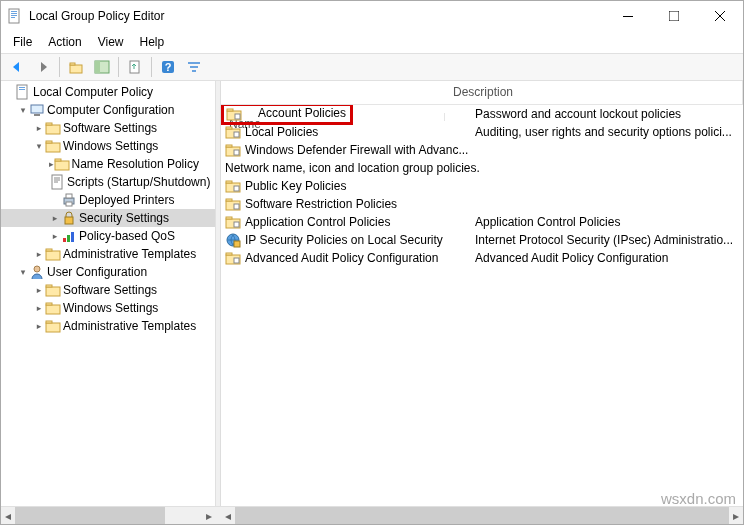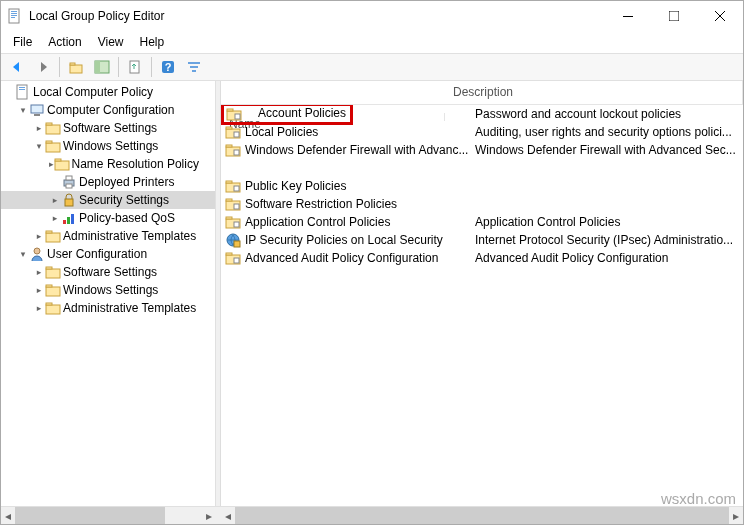--- a/index.html
+++ b/index.html
@@ -172,20 +172,28 @@
           <span class="tree-toggle">▸</span>
           <span class="icon"><svg viewBox="0 0 16 16">
                 <rect x="1" y="5" width="14" height="9" fill="#ffe9a8" stroke="#caa23f"></rect>
                 <rect x="1" y="3" width="6" height="2" fill="#ffe9a8" stroke="#caa23f"></rect>
               </svg></span>
           <span class="tree-label">Name Resolution Policy</span>
         </div>
         <div class="tree-row indent-3">
           <span class="tree-toggle"></span>
           <span class="icon"><svg viewBox="0 0 16 16">
+                <rect x="3" y="1" width="10" height="14" fill="#fff" stroke="#888"></rect>
+                <path d="M5 4h6M5 6h6M5 8h4" stroke="#888"></path>
+              </svg></span>
+          <span class="tree-label">Scripts (Startup/Shutdown)</span>
+        </div>
+        <div class="tree-row indent-3">
+          <span class="tree-toggle"></span>
+          <span class="icon"><svg viewBox="0 0 16 16">
                 <rect x="3" y="6" width="10" height="6" fill="#bcd" stroke="#678"></rect>
                 <rect x="5" y="2" width="6" height="4" fill="#fff" stroke="#888"></rect>
                 <rect x="5" y="10" width="6" height="4" fill="#fff" stroke="#888"></rect>
               </svg></span>
           <span class="tree-label">Deployed Printers</span>
         </div>
         <div class="tree-row indent-3 selected">
           <span class="tree-toggle">▸</span>
           <span class="icon"><svg viewBox="0 0 16 16">
                 <rect x="4" y="7" width="8" height="7" fill="#f3c04a" stroke="#9a7a20"></rect>
@@ -279,23 +287,23 @@
           </div>
           <div class="list-row">
             <div class="cell cell-name">
               <span class="icon"><svg viewBox="0 0 16 16">
                   <rect x="1" y="5" width="14" height="9" fill="#ffe9a8" stroke="#caa23f"></rect>
                   <rect x="1" y="3" width="6" height="2" fill="#ffe9a8" stroke="#caa23f"></rect>
                   <rect x="9" y="8" width="5" height="5" fill="#fff" stroke="#888"></rect>
                 </svg></span>
               <span>Windows Defender Firewall with Advanc...</span>
             </div>
-            <div class="cell cell-desc">Windows Defender Firewall with Advanced Sec...</div>
-          </div>
-          <div class="list-row">
+          </div>
+          <div class="list-row">
+            <div class="cell cell-desc">Network name, icon and location group policies.</div>
           </div>
           <div class="list-row">
             <div class="cell cell-name">
               <span class="icon"><svg viewBox="0 0 16 16">
                   <rect x="1" y="5" width="14" height="9" fill="#ffe9a8" stroke="#caa23f"></rect>
                   <rect x="1" y="3" width="6" height="2" fill="#ffe9a8" stroke="#caa23f"></rect>
                   <rect x="9" y="8" width="5" height="5" fill="#fff" stroke="#888"></rect>
                 </svg></span>
               <span>Public Key Policies</span>
             </div>

